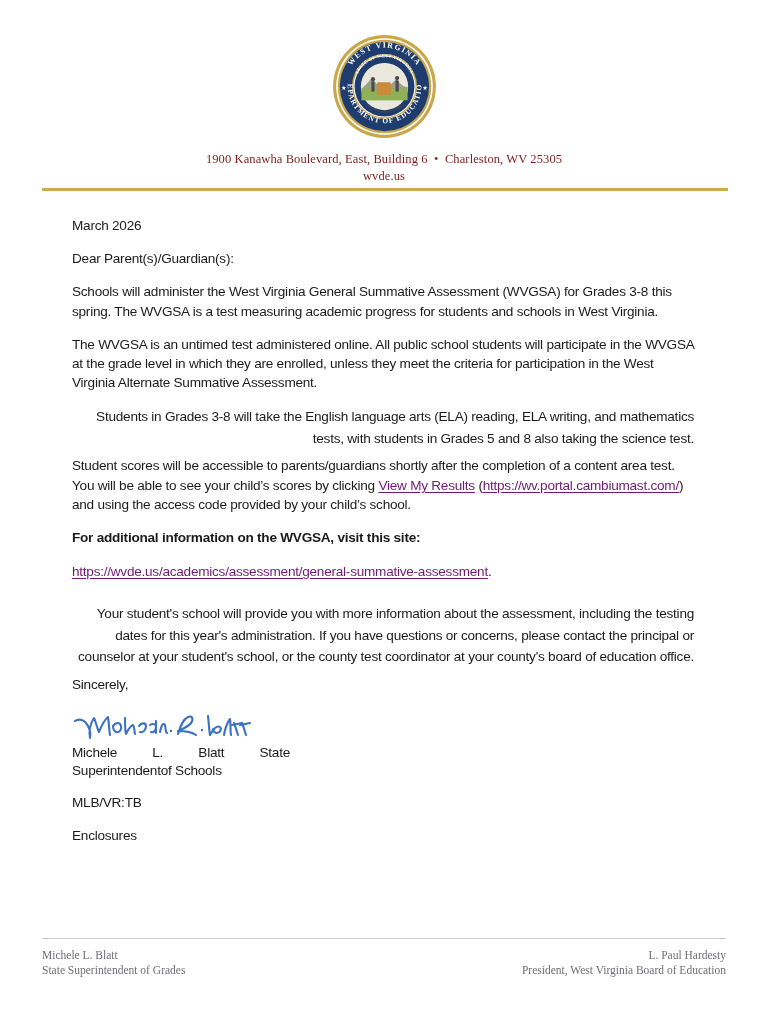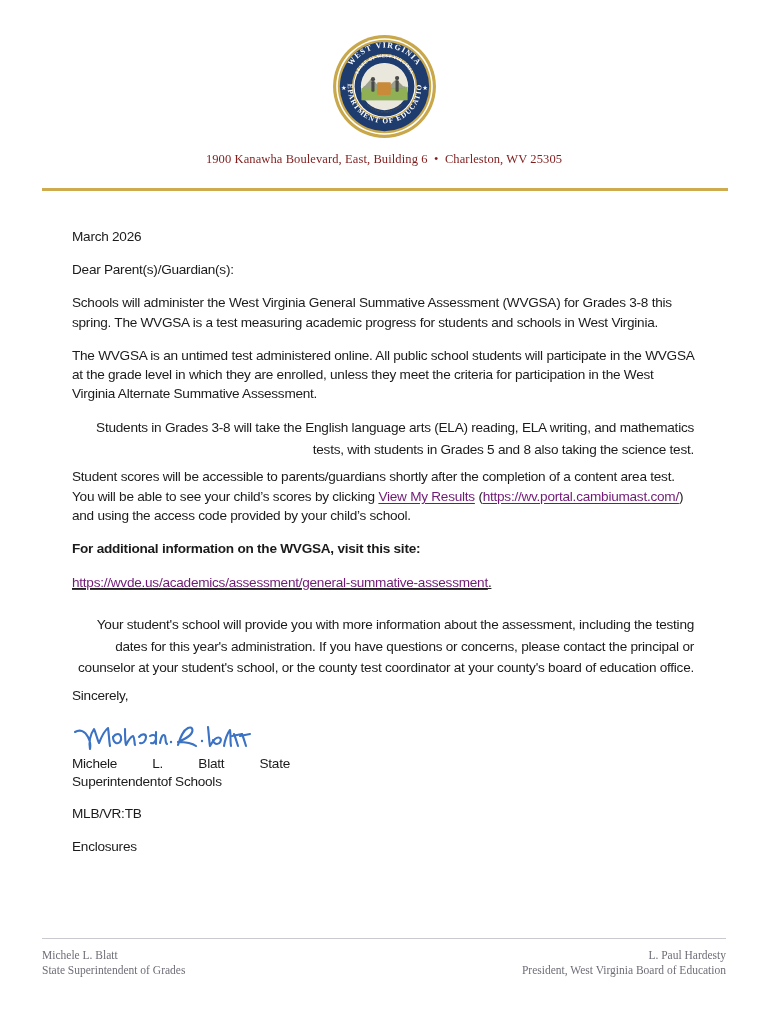--- a/index.html
+++ b/index.html
@@ -54,34 +54,34 @@
     top: 188px;
     width: 686px;
     height: 3px;
     background: #cdab4e;
   }
 
   
   .body-wrap {
     position: absolute;
     left: 72px;
-    top: 227px;
+    top: 216px;
     width: 622px;
   }
   .para {
     font-family: "Liberation Sans", sans-serif;
     font-size: 13.6px;
     line-height: 19.2px;
     color: #1b1b1b;
     margin: 0 0 14px 0;
     letter-spacing: -0.25px;
   }
   .para.tight { margin-bottom: 15px; font-weight: bold; }
   .para.gap-sm { margin-bottom: 7px; text-align: right; }
-  .para.gap-lg { margin-bottom: 22px; text-decoration: underline; }
+  .para.gap-lg { margin-bottom: 22px; }
   .para.loose { line-height: 21.5px; }
 
   a.doclink, .doclink {
     color: #701a75;
     text-decoration: underline;
     text-underline-offset: 1.5px;
   }
 
   .sig-name-line {
     font-family: "Liberation Sans", sans-serif;
@@ -188,20 +188,21 @@
           <textPath href="#arcInnerTop" startOffset="50%" text-anchor="middle">STATE OF WEST VIRGINIA</textPath>
         </text>
         <text font-family="'Liberation Serif', serif" font-size="5.5" fill="#6b5a2a" letter-spacing="0.4">
           <textPath href="#arcInnerBottom" startOffset="50%" text-anchor="middle">MONTANI SEMPER LIBERI</textPath>
         </text>
       </svg>
     </div>
 
     <div class="address-block">
       <div class="address-line1">1900 Kanawha Boulevard, East, Building 6  •  Charleston, WV 25305</div>
+      <div class="address-line2">wvde.us</div>
     </div>
   </div>
 
   <div class="gold-rule"></div>
 
   <div class="body-wrap">
 
     <p class="para">March 2026</p>
 
     <p class="para">Dear Parent(s)/Guardian(s):</p>

